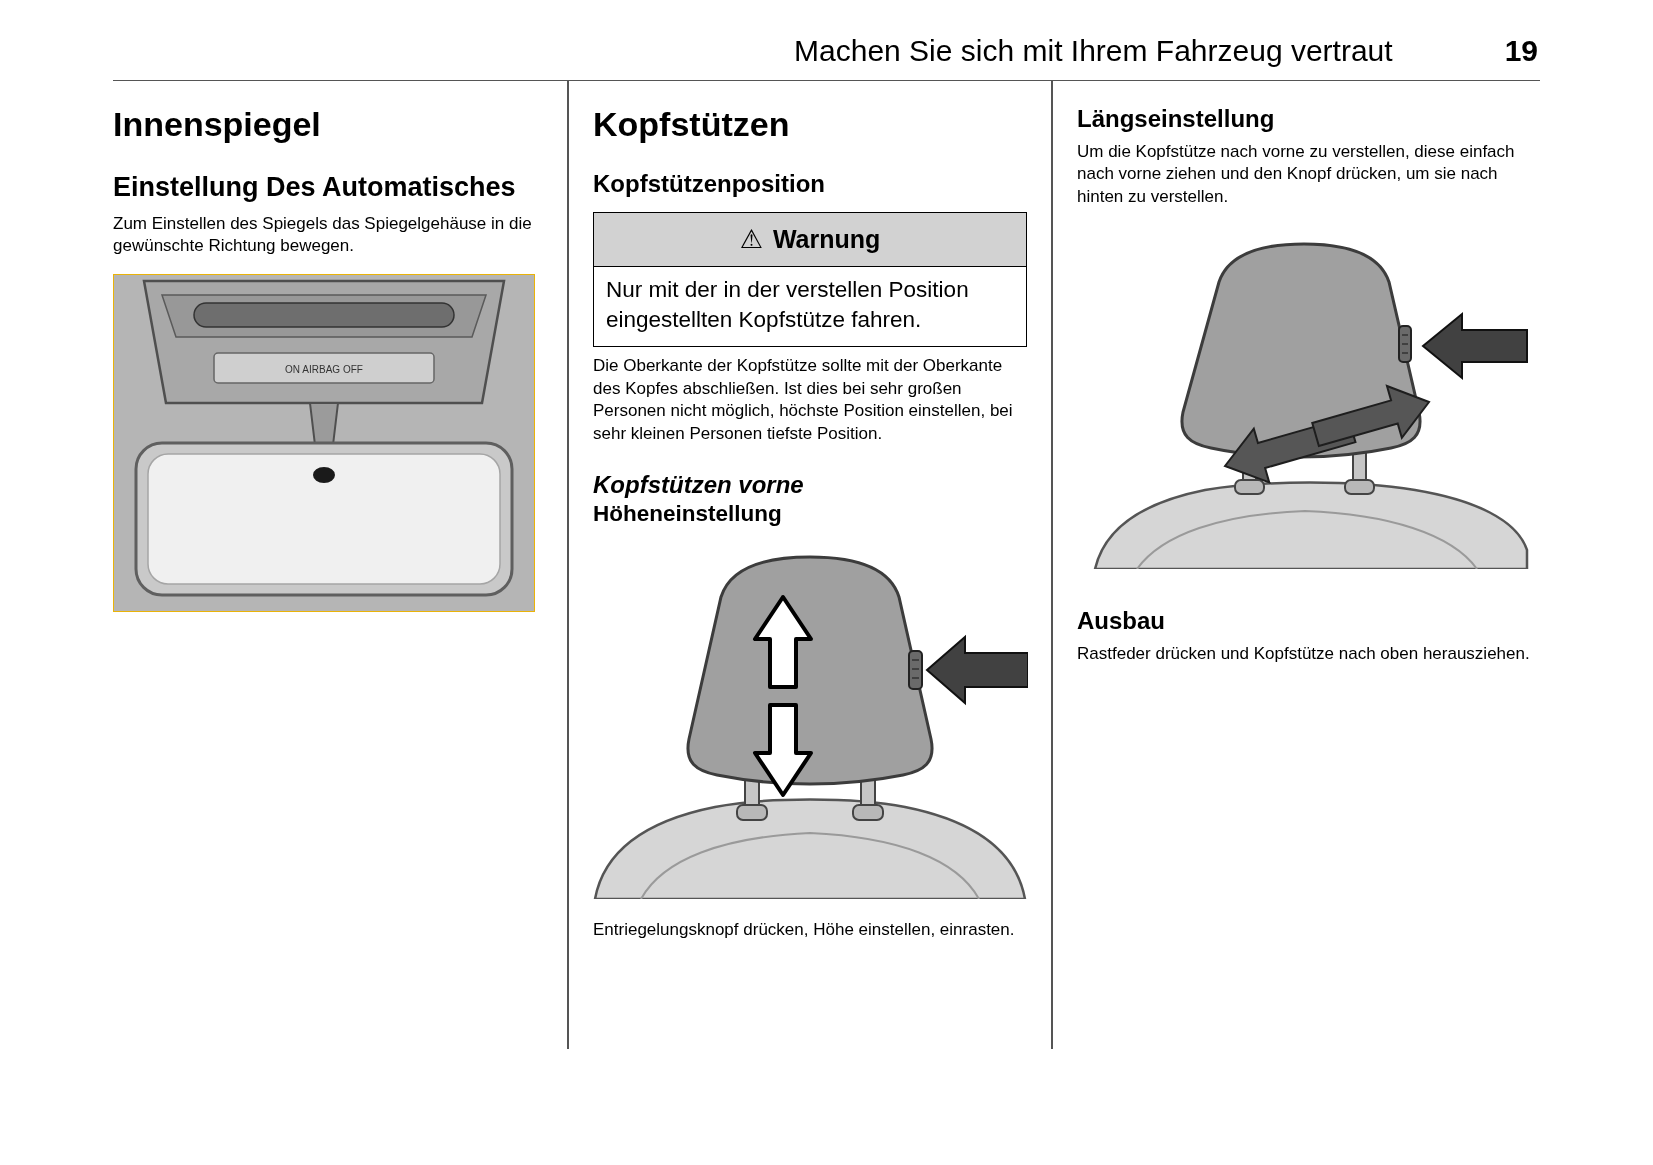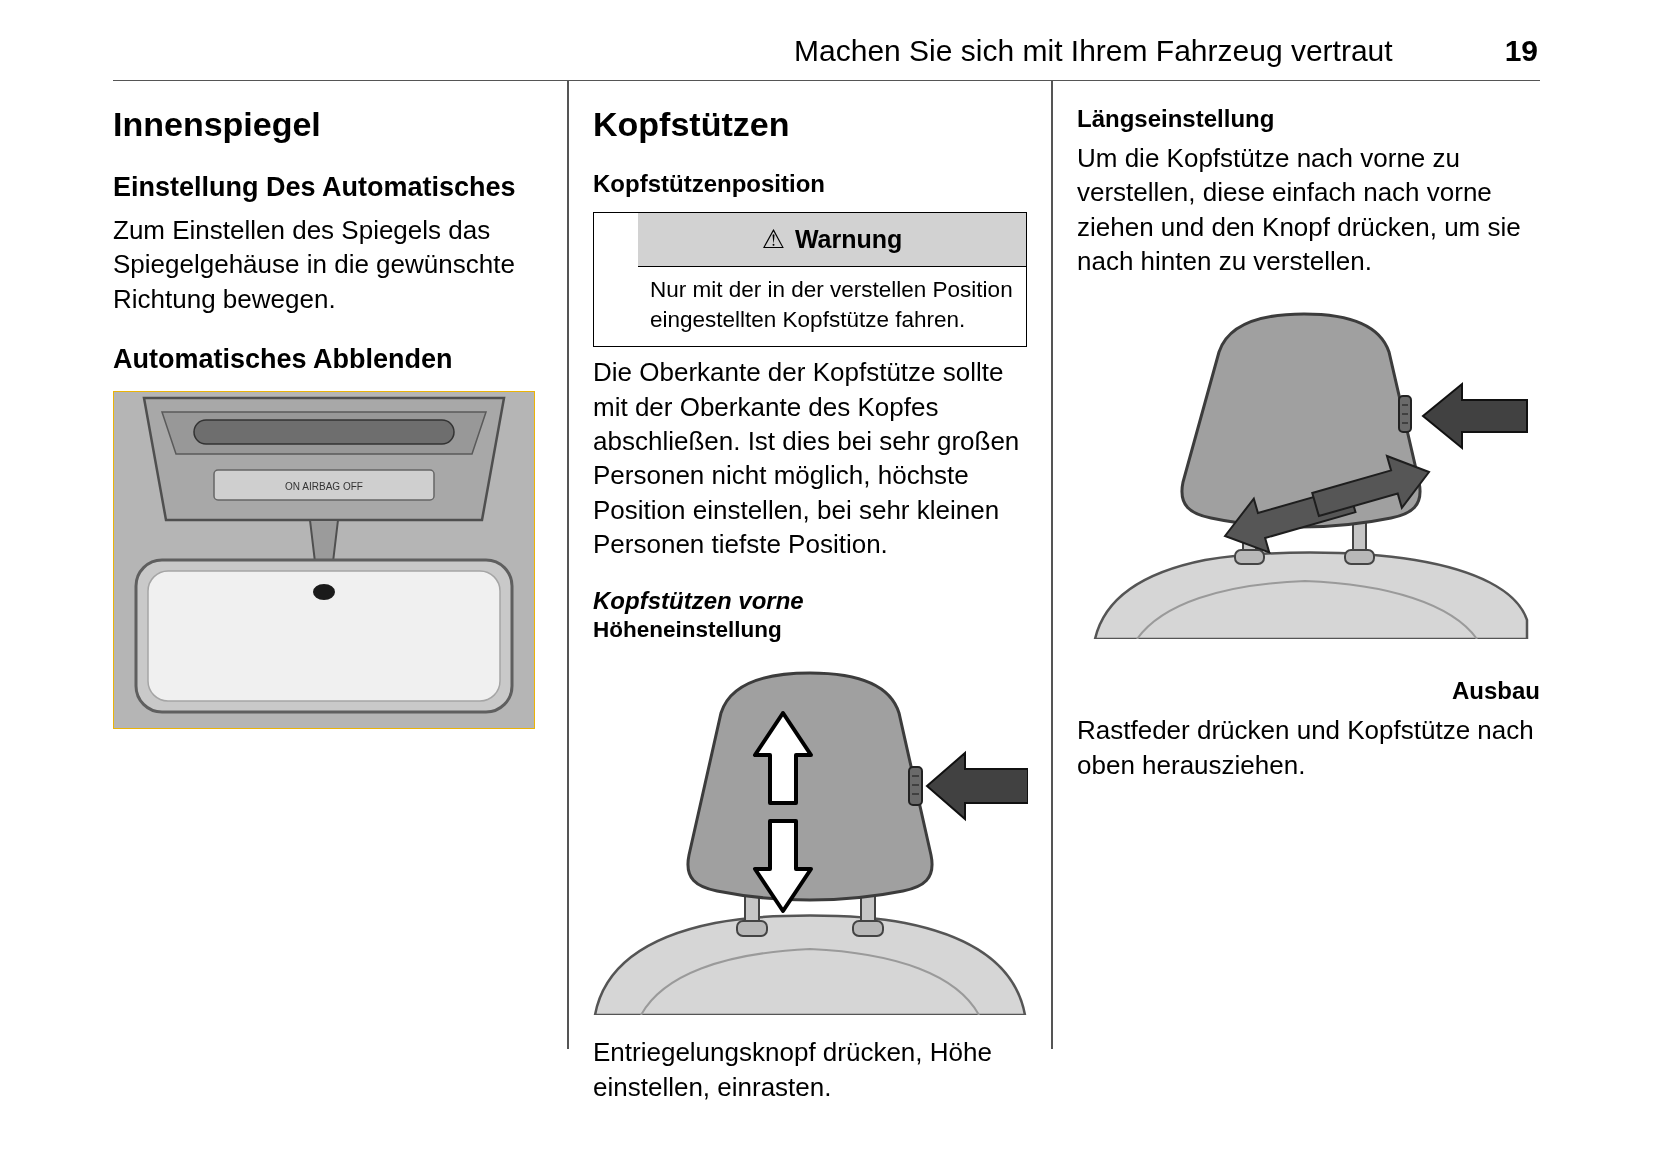--- a/index.html
+++ b/index.html
@@ -20,27 +20,27 @@
   .vdivider { width:2px; background:#555; height:968px; margin:0 24px; flex:0 0 auto; }
   .col { padding-top:0; }
   .col-left  { width:430px; flex:0 0 auto; }
   .col-mid   { width:434px; flex:0 0 auto; }
   .col-right { flex:1 1 auto; min-width:0; }
 
   h1 { font-size:34px; font-weight:bold; margin:24px 0 0 0; letter-spacing:0; }
   h2 { font-size:27px; font-weight:bold; margin:28px 0 10px 0; }
   h3 { font-size:24px; font-weight:bold; margin:26px 0 8px 0; }
   .subhead { font-size:22.5px; font-weight:bold; margin:0 0 6px 0; }
-  p { font-size:26px; line-height:1.32; margin:6px 0 8px 0; }
+  p { font-size:17px; line-height:1.32; margin:6px 0 8px 0; }
 
   figure { margin:0; }
   .mirror-figure { margin:16px 0 42px 0; width:420px; border:1px solid #eab308; line-height:0; }
   .headrest-figure { margin:20px 0 0 0; line-height:0; }
 
-  .warning-box { border:1.5px solid #000; margin:14px 0 8px 0;padding-left:44px; }
+  .warning-box { border:1.5px solid #000; margin:14px 0 8px 0; }
   .warning-head {
     background:#d2d2d2; border-bottom:1.5px solid #000; text-align:center;
     padding:11px 8px; font-size:25px; font-weight:bold;
   }
   .warning-icon { font-weight:normal; font-size:26px; margin-right:10px; }
   .warning-body { padding:8px 12px 12px 12px; font-size:22.5px; line-height:1.32; }
 
   .mid-caption { margin-top:20px; }
   .tight-top { }
   .no-bottom { margin-bottom:0;font-style:italic; }
@@ -56,21 +56,20 @@
       <span class="page-number">19</span>
     </div>
   </div>
 
   <div class="columns">
 
     <section class="col col-left">
       <h1>Innenspiegel</h1>
       <h2>Einstellung Des Automatisches</h2>
       <p>Zum Einstellen des Spiegels das Spiegelgehäuse in die gewünschte Richtung bewegen.</p>
-      <h2>Automatisches Abblenden</h2>
 
       <figure class="mirror-figure">
         <svg width="420" height="336" viewBox="0 0 420 336" xmlns="http://www.w3.org/2000/svg">
           <rect x="0" y="0" width="420" height="336" fill="#b5b5b5"></rect>
 
           <g>
             <polygon points="30,6 390,6 368,128 52,128" fill="#a8a8a8" stroke="#4f4f4f" stroke-width="2.5"></polygon>
             <polygon points="48,20 372,20 358,62 62,62" fill="#989898" stroke="#5a5a5a" stroke-width="1.5"></polygon>
             <rect x="80" y="28" width="260" height="24" rx="12" fill="#6e6e6e" stroke="#333" stroke-width="1.5"></rect>
             <rect x="100" y="78" width="220" height="30" rx="4" fill="#cfcfcf" stroke="#666" stroke-width="1.5"></rect>
@@ -177,18 +176,18 @@
 
           <g transform="translate(148,232) rotate(-16)">
             <polygon points="0,0 38,-28 38,-13 132,-13 132,13 38,13 38,28" fill="#565656" stroke="#1e1e1e" stroke-width="2"></polygon>
           </g>
           <g transform="translate(352,168) rotate(-16)">
             <polygon points="0,0 -36,-27 -36,-12 -118,-12 -118,12 -36,12 -36,27" fill="#565656" stroke="#1e1e1e" stroke-width="2"></polygon>
           </g>
         </svg>
       </figure>
 
-      <h3 style="margin-top:38px;text-align:right;">Ausbau</h3>
+      <h3 style="margin-top:38px;">Ausbau</h3>
       <p>Rastfeder drücken und Kopfstütze nach oben herausziehen.</p>
     </section>
 
   </div>
 </div>
 
 </body></html>

